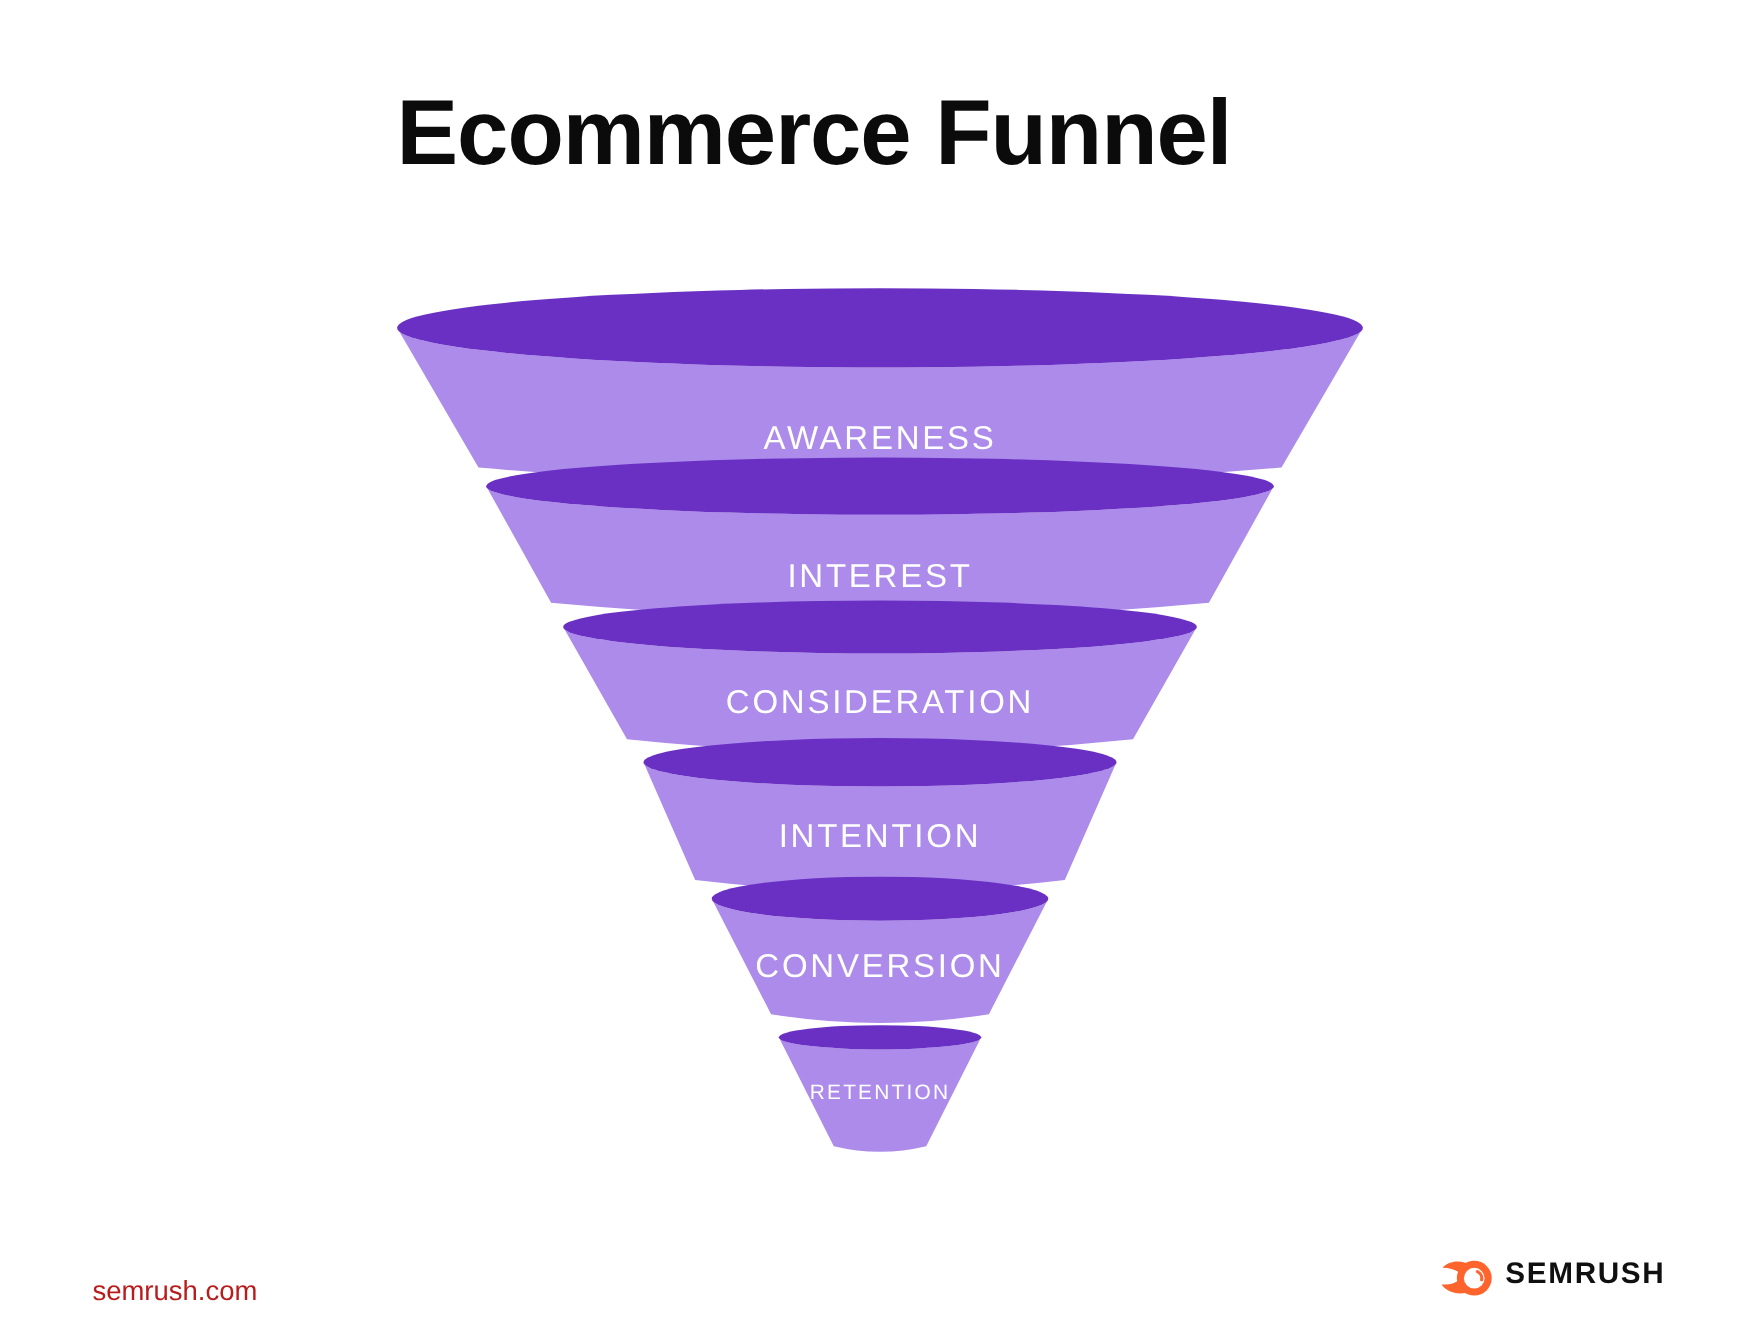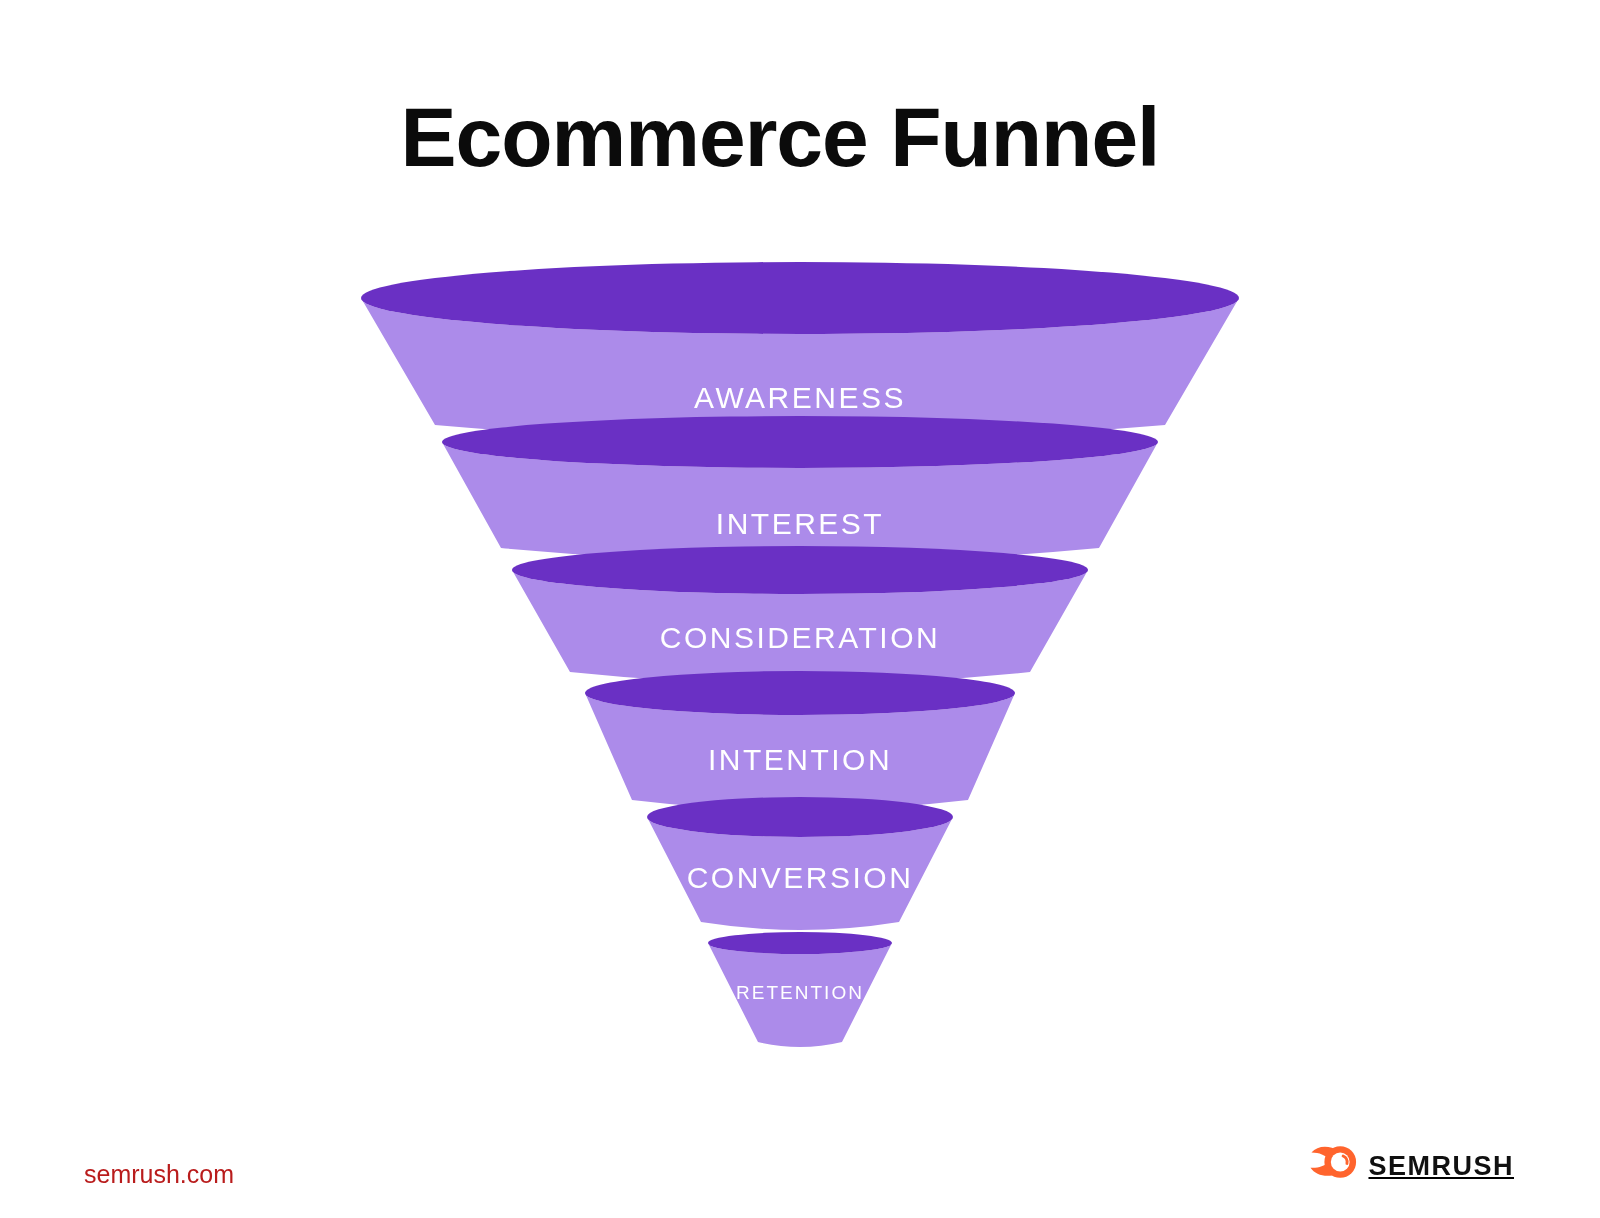--- a/index.html
+++ b/index.html
@@ -6,47 +6,46 @@
   body{
     width:1600px;height:1218px;
     background:#ffffff;
     font-family:"Liberation Sans", sans-serif;
     position:relative;
     overflow:hidden;
   }
   .page{position:absolute;inset:0;width:1600px;height:1218px;}
   .title{
     position:absolute;
-    top:89px;left:0;width:1480px;
+    top:72px;left:0;width:1480px;
     text-align:center;
     font-size:84px;
     font-weight:800;
     letter-spacing:-1px;
     color:#0b0b0b;
-    padding-left:40px;
   }
   .funnel-svg{position:absolute;left:0;top:0;width:1600px;height:1218px;}
   .stage-label{
     fill:#ffffff;
     font-family:"Liberation Sans", sans-serif;
     font-size:30px;
     letter-spacing:2.5px;
     font-weight:500;
   }
   .stage-label.small{font-size:19px;letter-spacing:2px;}
   .footer-url{
     position:absolute;
     left:84px;top:1160px;
     font-size:25px;
     color:#b91c1c;
   }
   .logo{
     position:absolute;
     right:86px;top:1142px;
-    display:flex;align-items:flex-end;gap:10px;text-decoration:underline;
+    display:flex;align-items:flex-start;gap:10px;
   }
   .logo-text{
     font-size:27px;
     font-weight:800;
     letter-spacing:1.5px;
     color:#101010;
   }
 </style>
 </head>
 <body>

